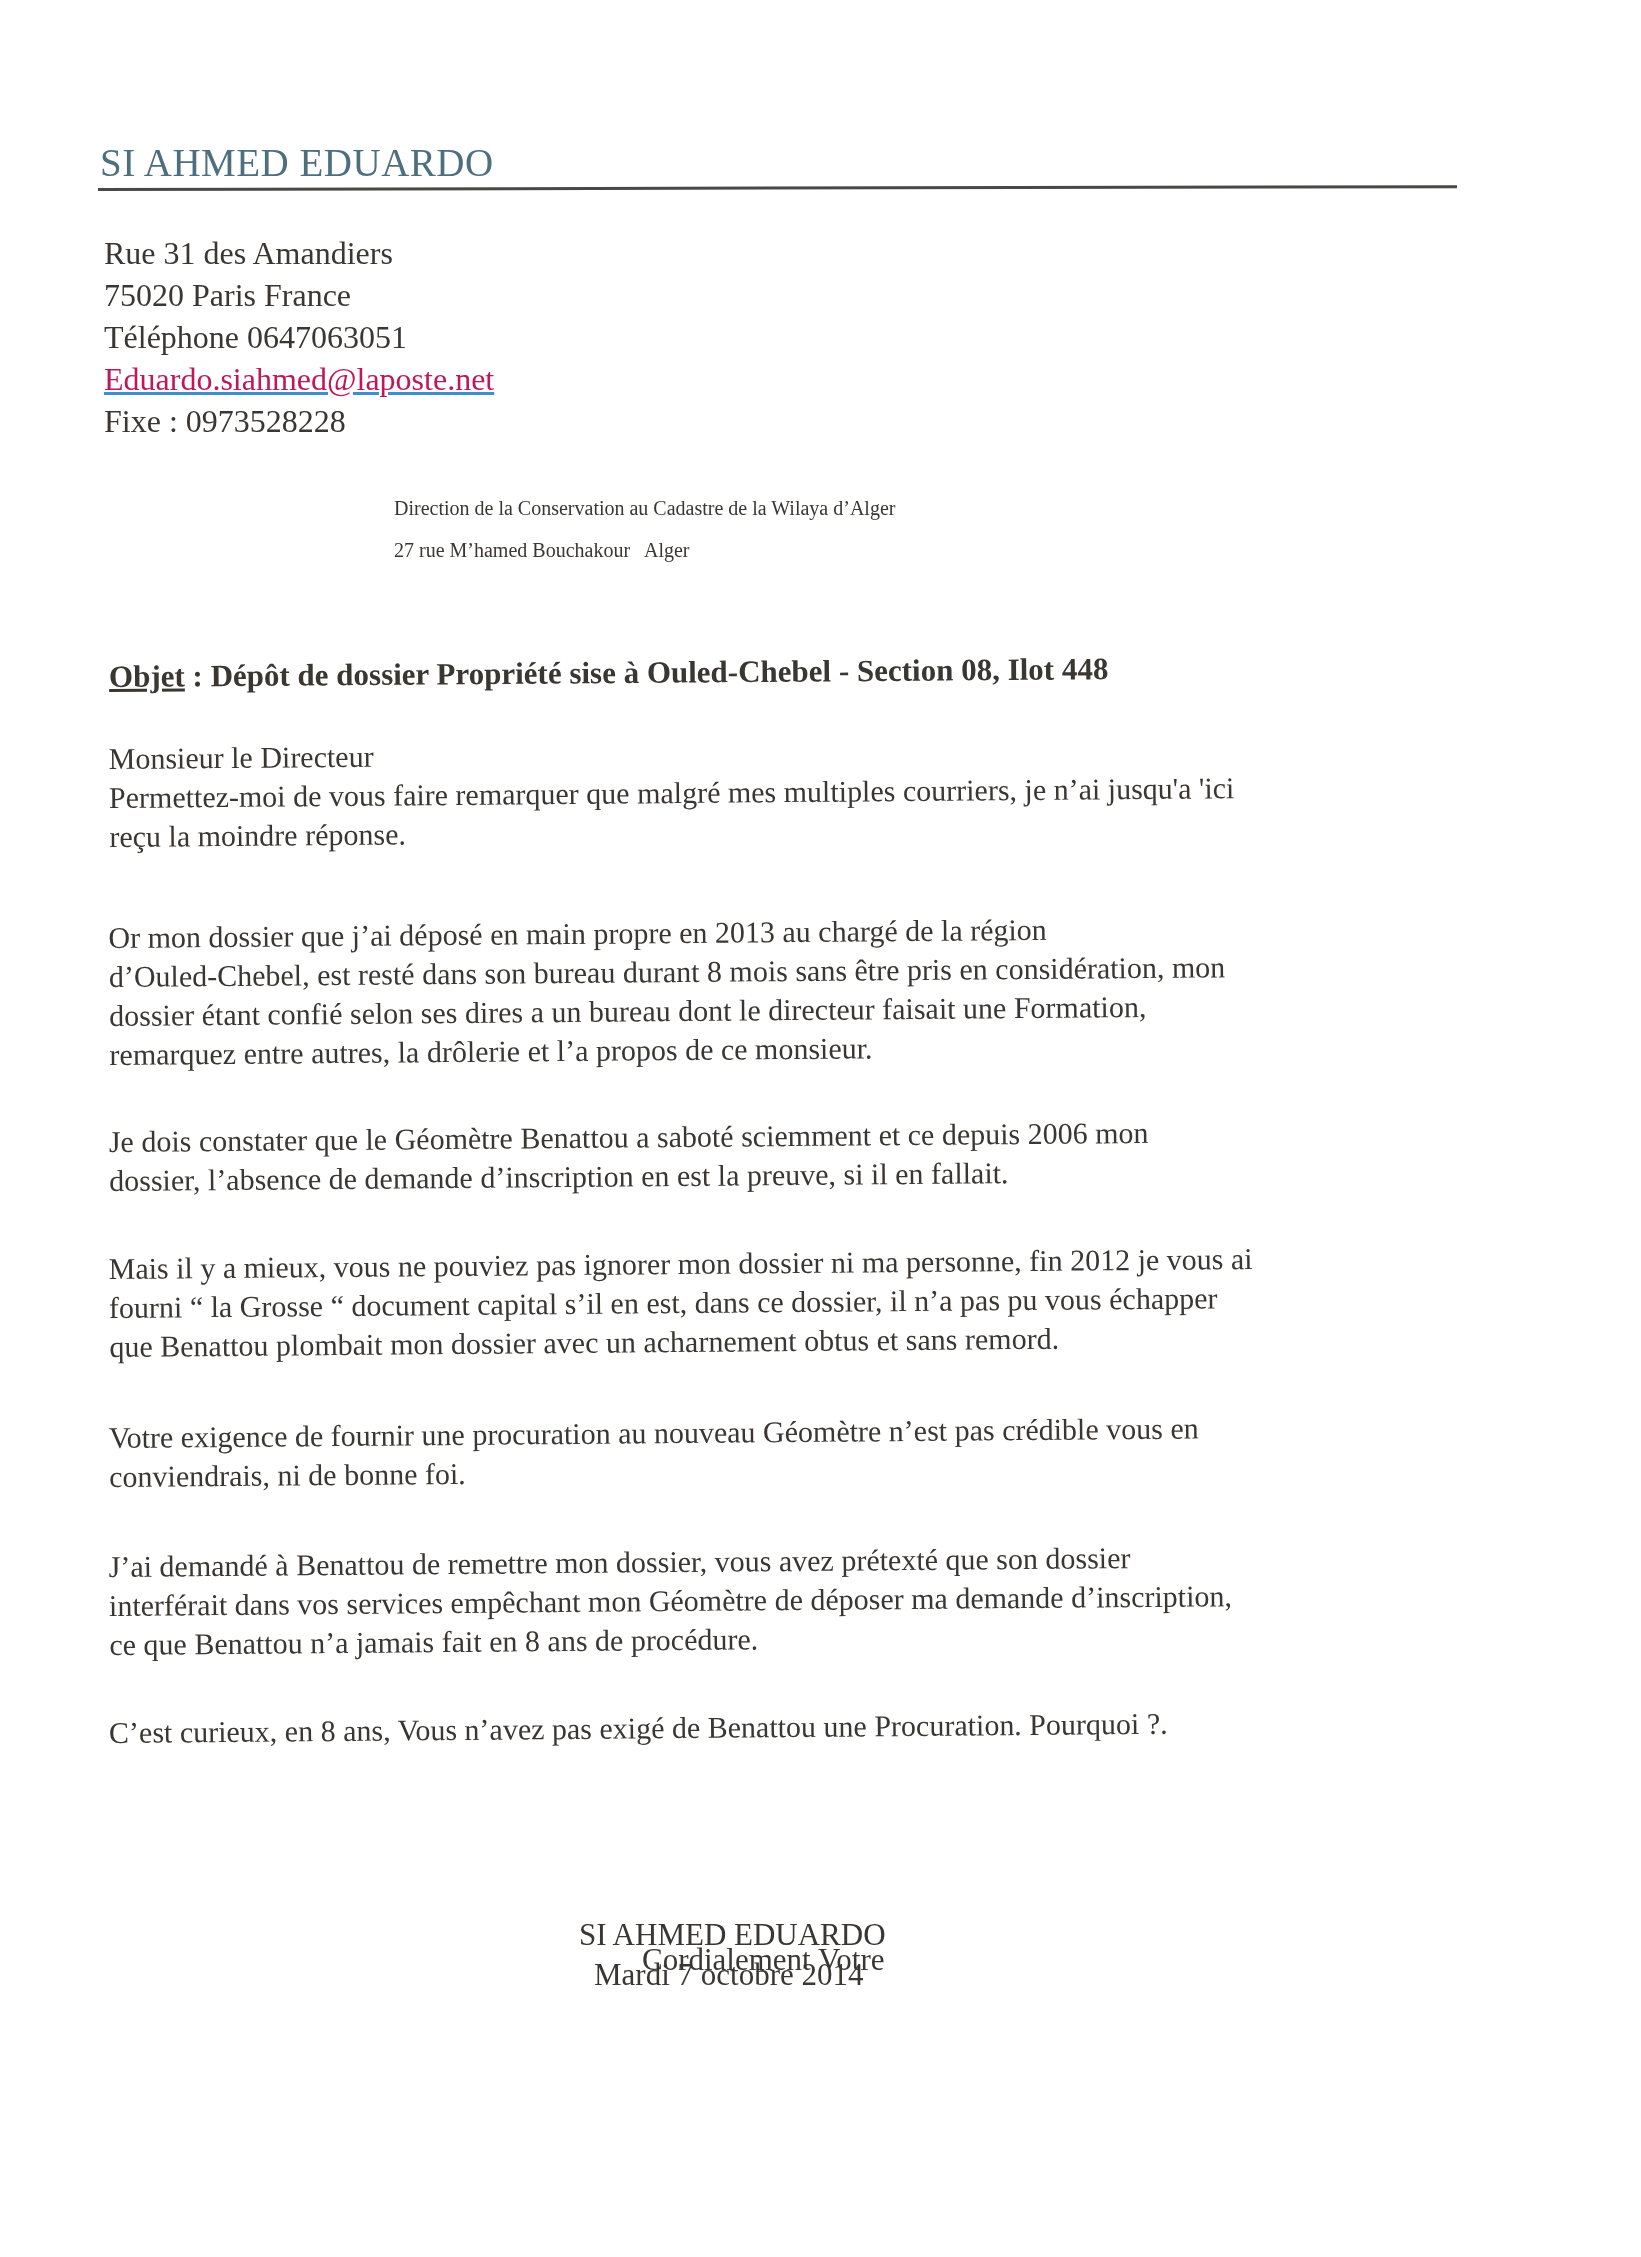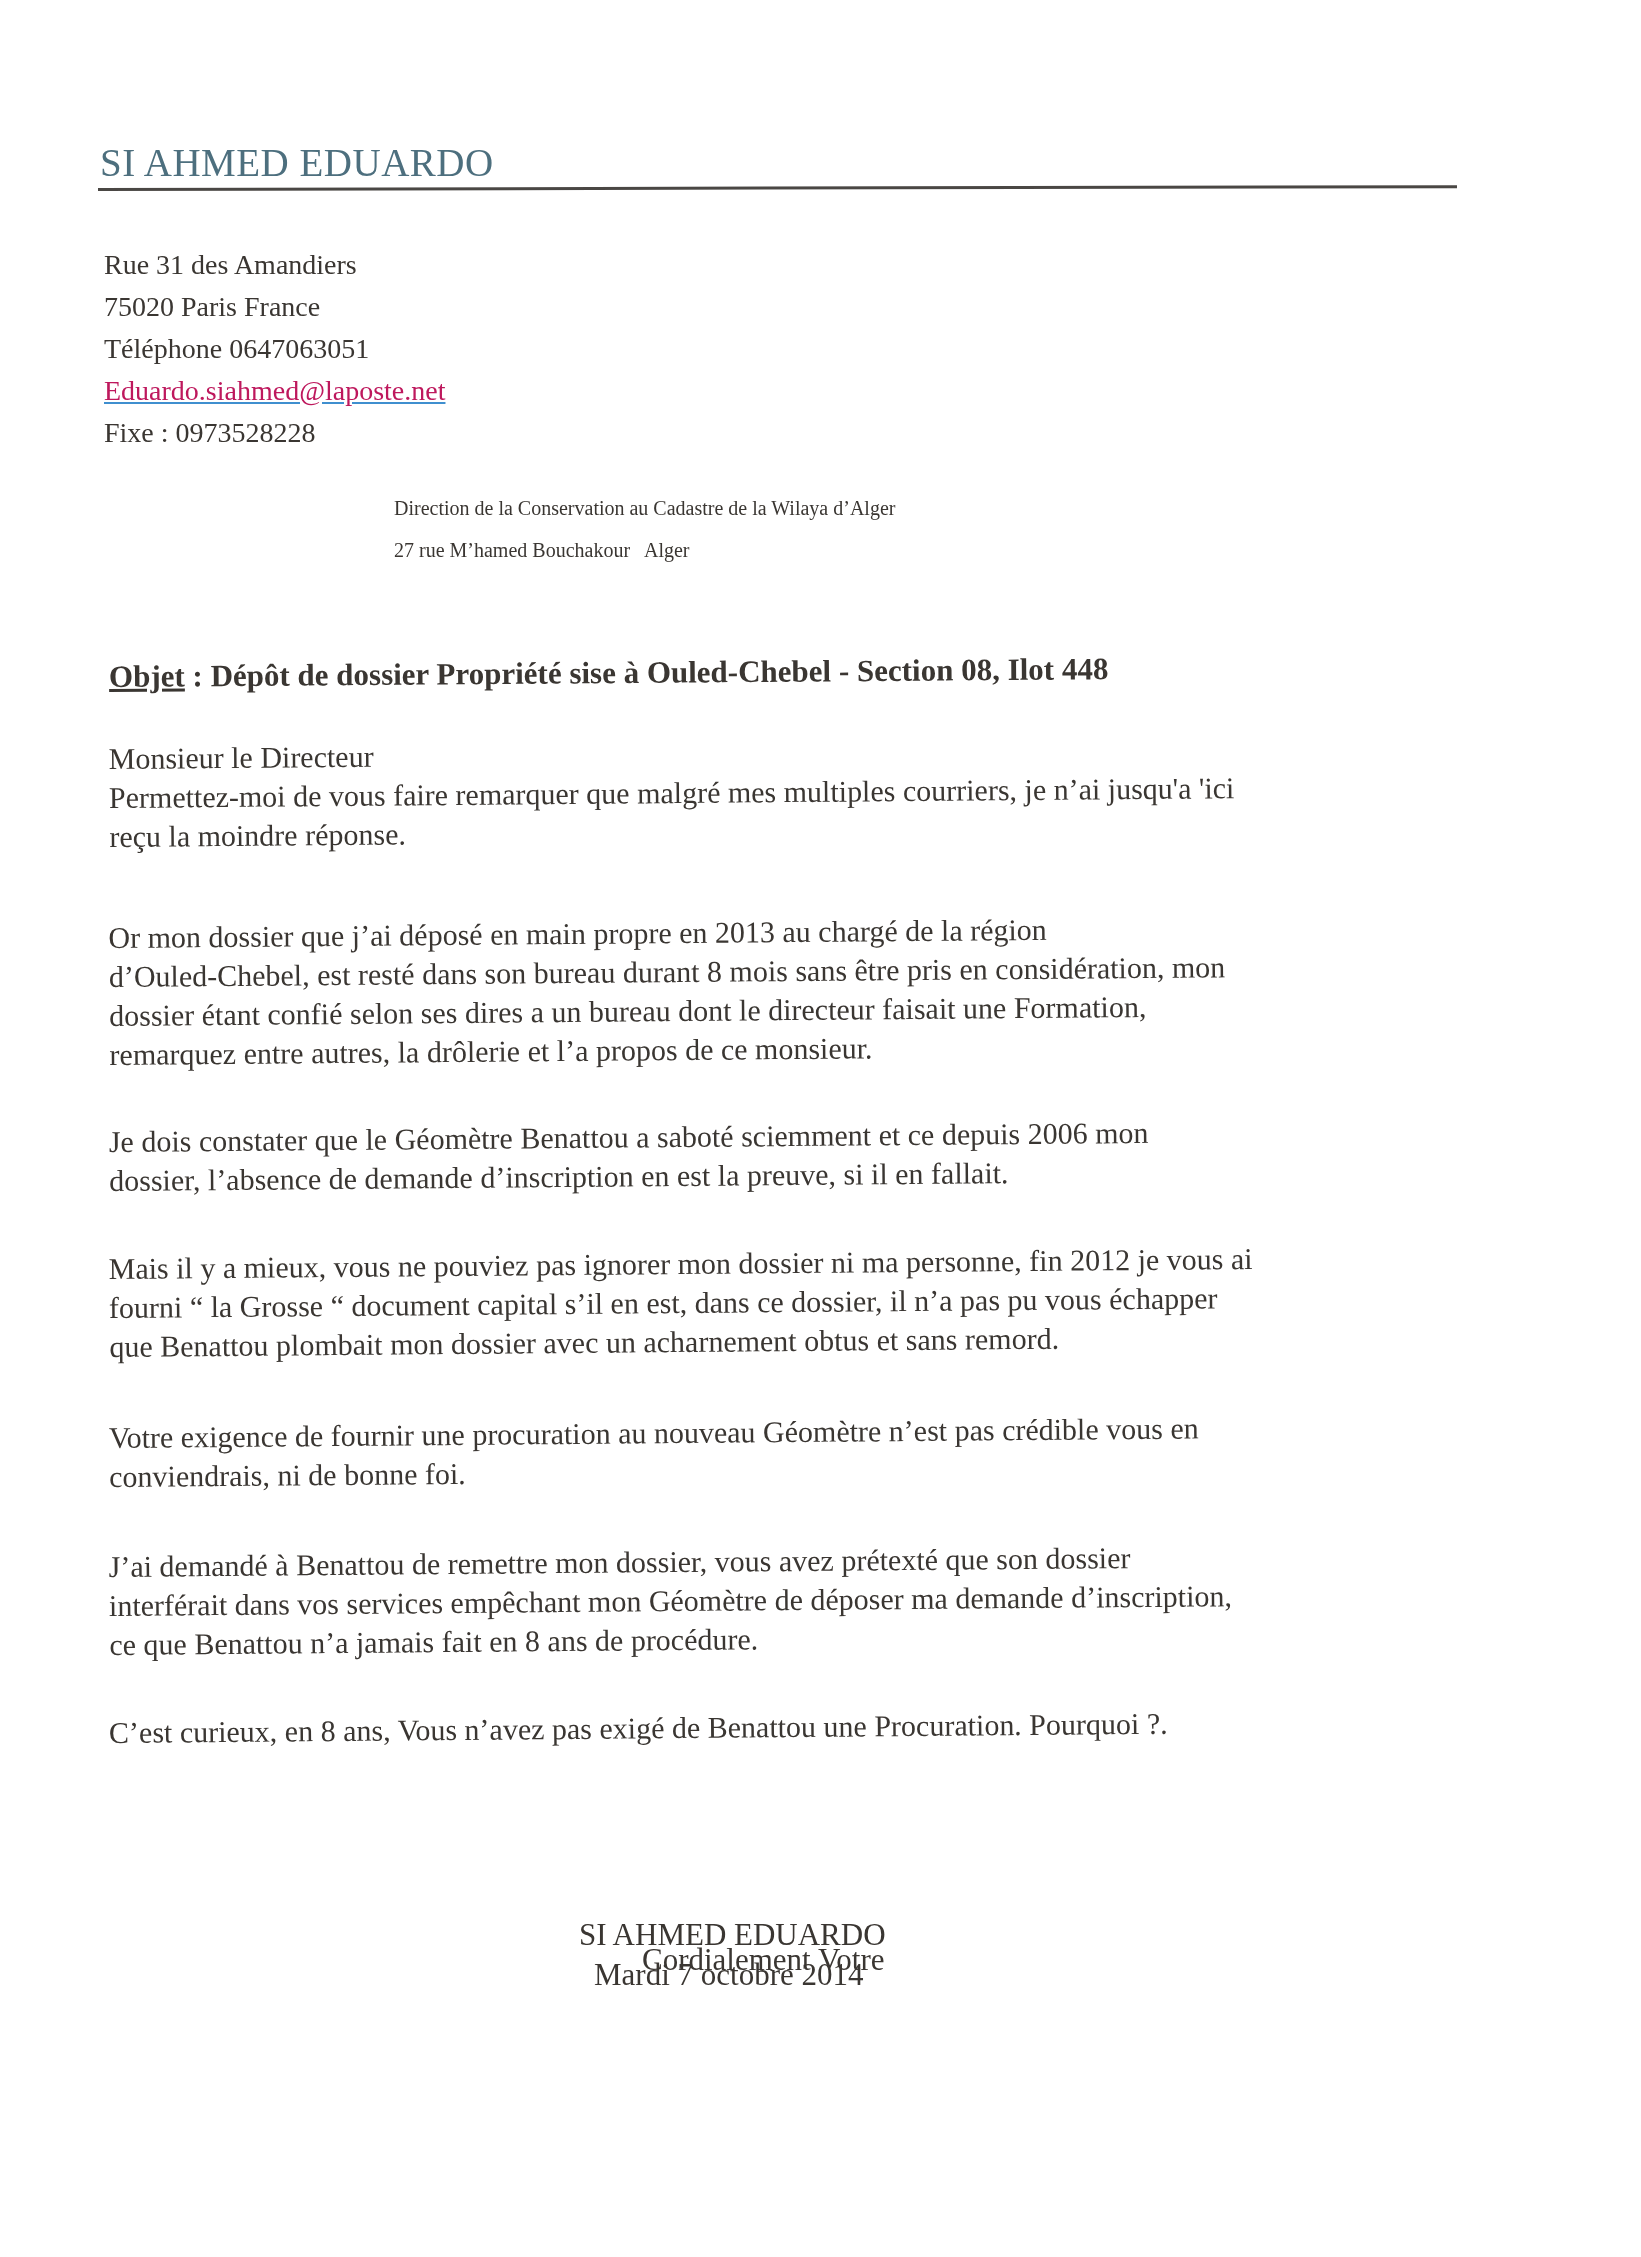--- a/index.html
+++ b/index.html
@@ -20,22 +20,22 @@
       letter-spacing: 0.5px;
     }
     .header-rule {
       left: 98px; top: 188px;
       width: 1359px; height: 2.9px;
       background: #4a4744;
       transform: rotate(-0.12deg);
       transform-origin: left center;
     }
     .sender {
-      left: 104px; top: 244px;
-      font-size: 28px;
+      left: 104px; top: 232px;
+      font-size: 32px;
       line-height: 42px;
     }
     .sender .line { display: block; }
     .sender .email {
       color: #be185d;
       text-decoration: underline;
       text-decoration-color: #3f8fcf;
     }
     .recipient {
       left: 394px; top: 487px;

